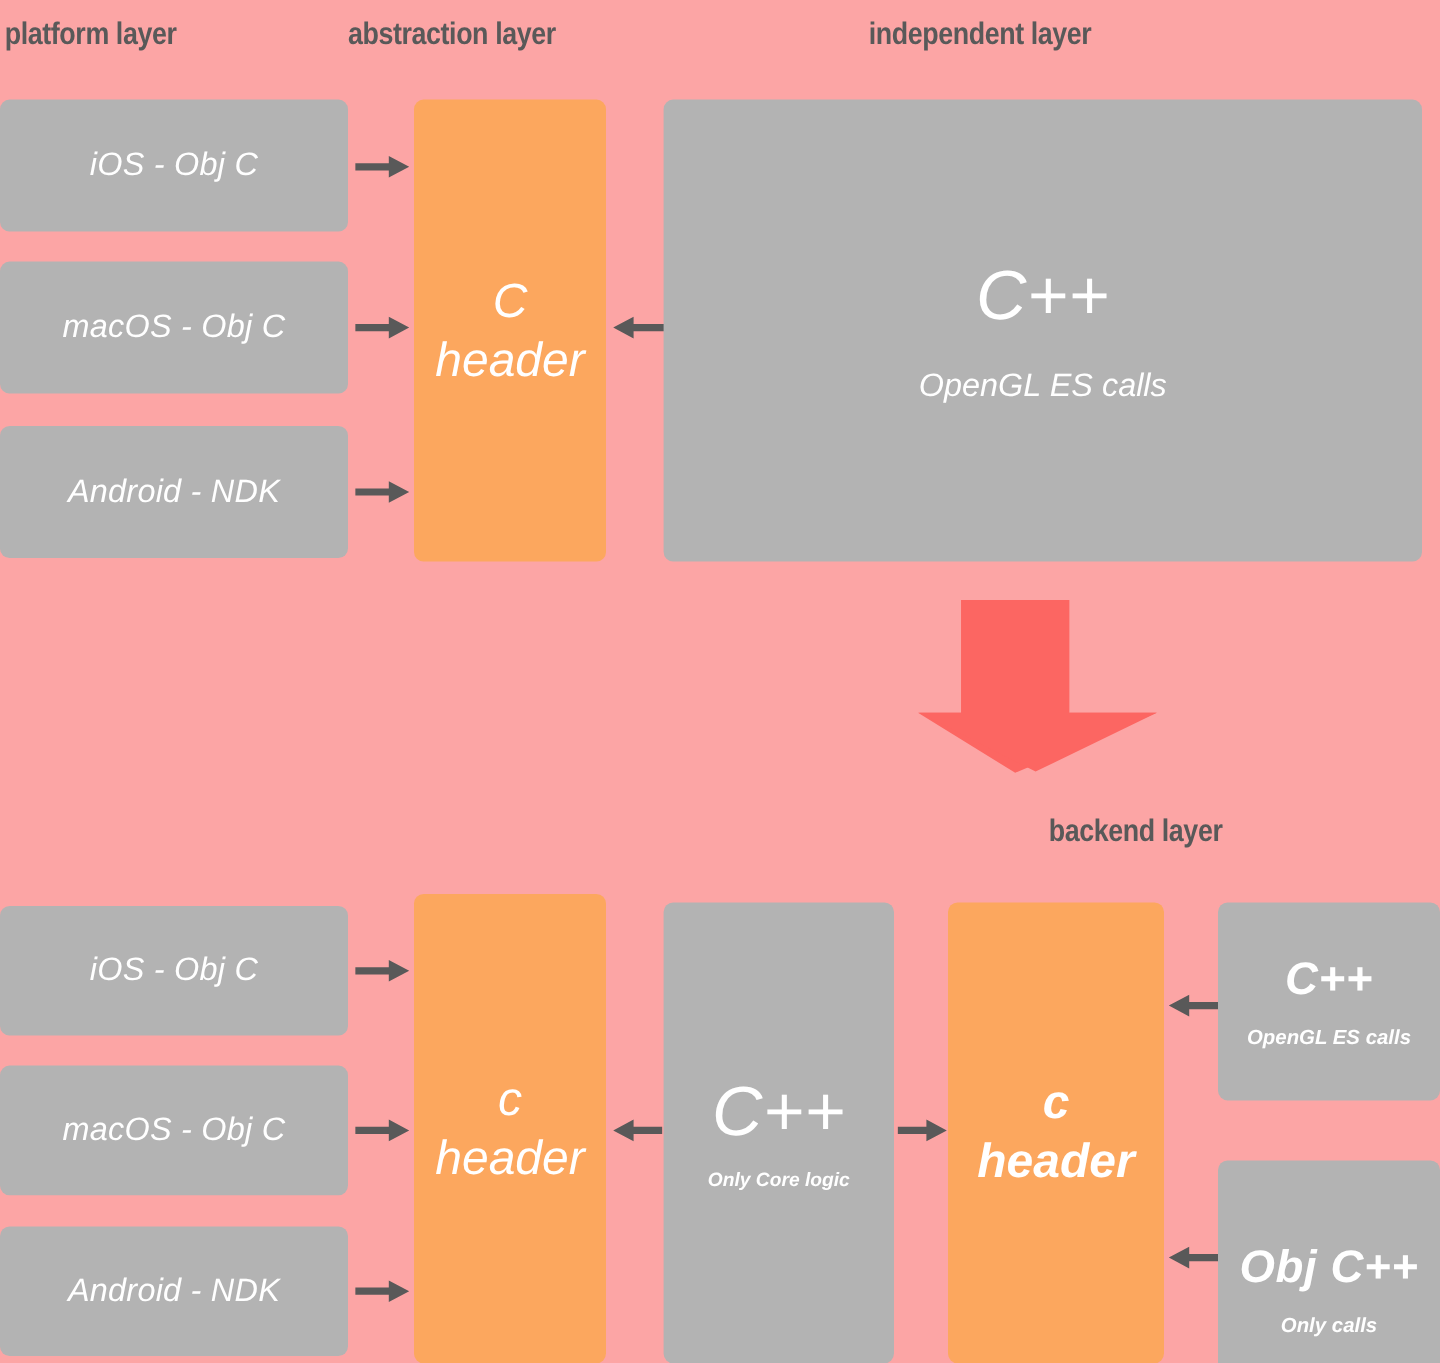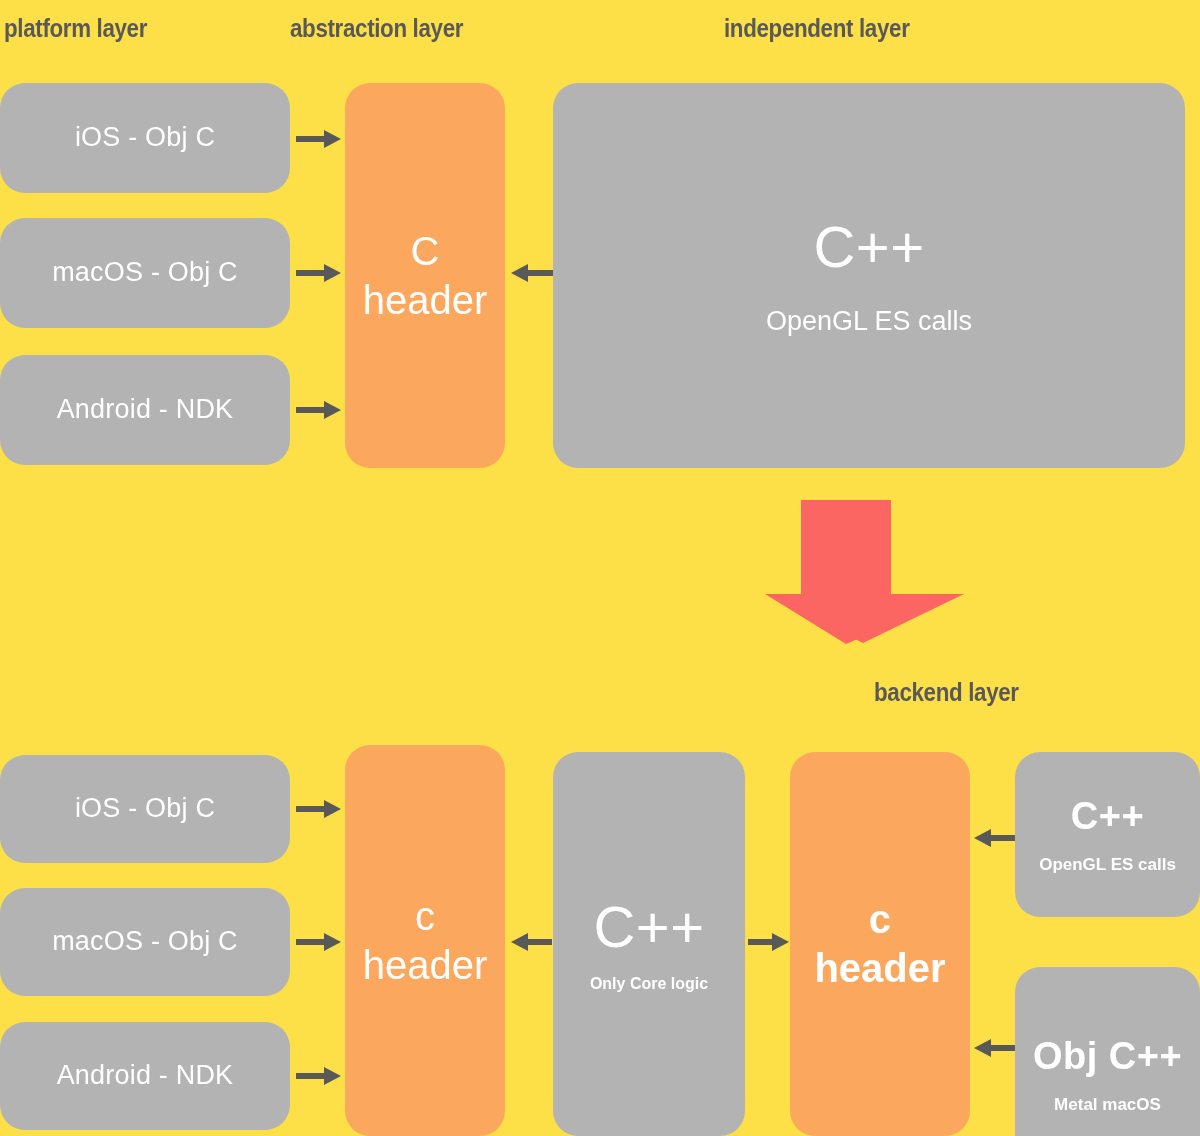--- a/index.html
+++ b/index.html
@@ -4,21 +4,21 @@
 <style>
   html, body {
     margin: 0;
     padding: 0;
     background: #000000;
   }
   #canvas {
     position: relative;
     width: 1200px;
     height: 1136px;
-    background: #fde047;
+    background: #fca5a5;
     font-family: "Liberation Sans", sans-serif;
     overflow: hidden;
   }
 
   
   .layer-caption {
     position: absolute;
     color: #595959;
     font-weight: bold;
     font-size: 26px;
@@ -26,28 +26,29 @@
     transform: scaleX(0.86);
     transform-origin: left center;
     white-space: nowrap;
     line-height: 1;
   }
 
   
   .box {
     position: absolute;
     box-sizing: border-box;
-    border-radius: 25px;
+    border-radius: 8px;
     display: flex;
     flex-direction: column;
     align-items: center;
     justify-content: center;
     color: #ffffff;
     text-align: center;
     line-height: 1.15;
+    font-style: italic;
   }
   .box.gray   { background: #b3b3b3; }
   .box.orange { background: #fba košice; }
   .box.orange { background: #fca75e; }
 
   .platform-label {
     font-size: 27px;
     font-weight: normal;
     letter-spacing: 0.2px;
   }
@@ -227,16 +228,16 @@
       <path d="M42 7 L18 7 L18 1 L1 10 L18 19 L18 13 L42 13 Z" fill="#595959"></path>
     </svg>
   </div>
 
   <div class="box gray" style="left:1015px; top:752px; width:185px; height:165px;">
     <span class="big-title small">C++</span>
     <span class="sub-title bold-sm">OpenGL ES calls</span>
   </div>
   <div class="box gray" style="left:1015px; top:967px; width:185px; height:215px;">
     <span class="big-title small">Obj C++</span>
-    <span class="sub-title bold-sm">Metal macOS</span>
+    <span class="sub-title bold-sm">Only calls</span>
   </div>
 
 </div>
 
 </body></html>

